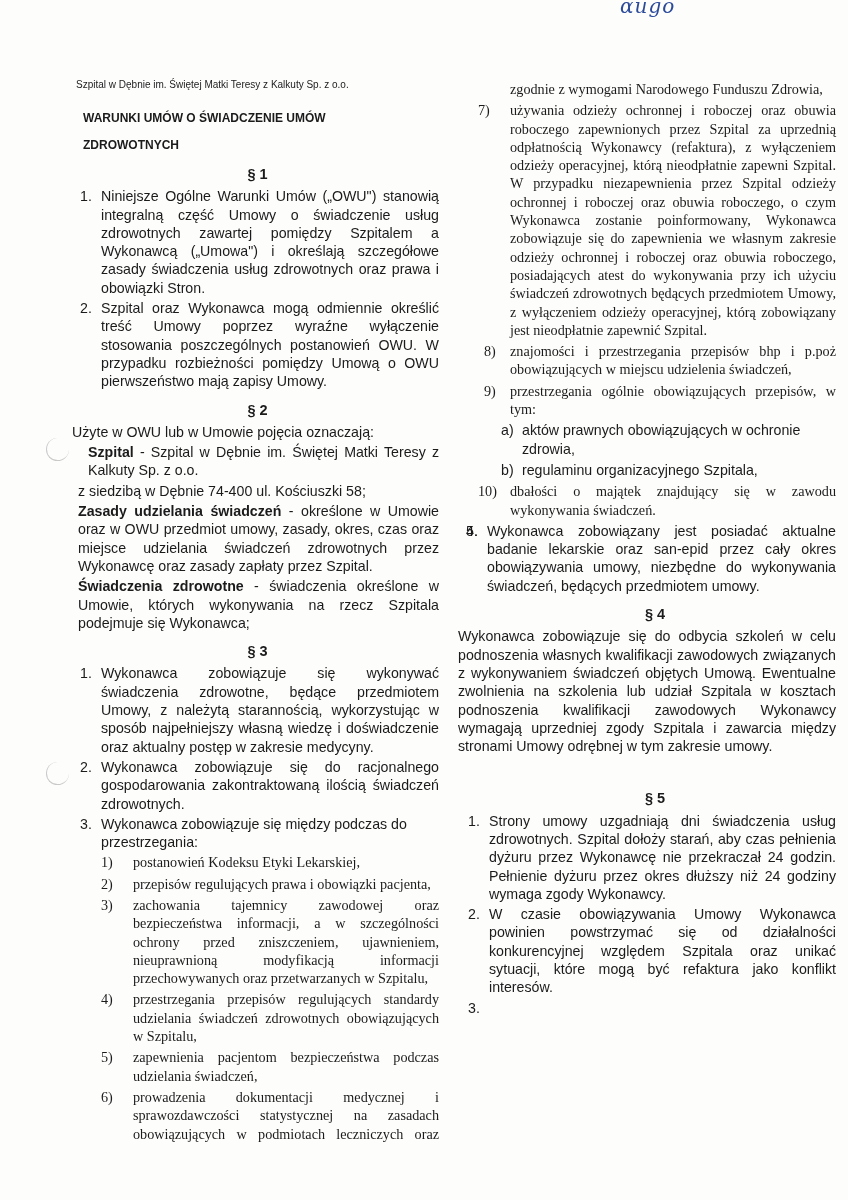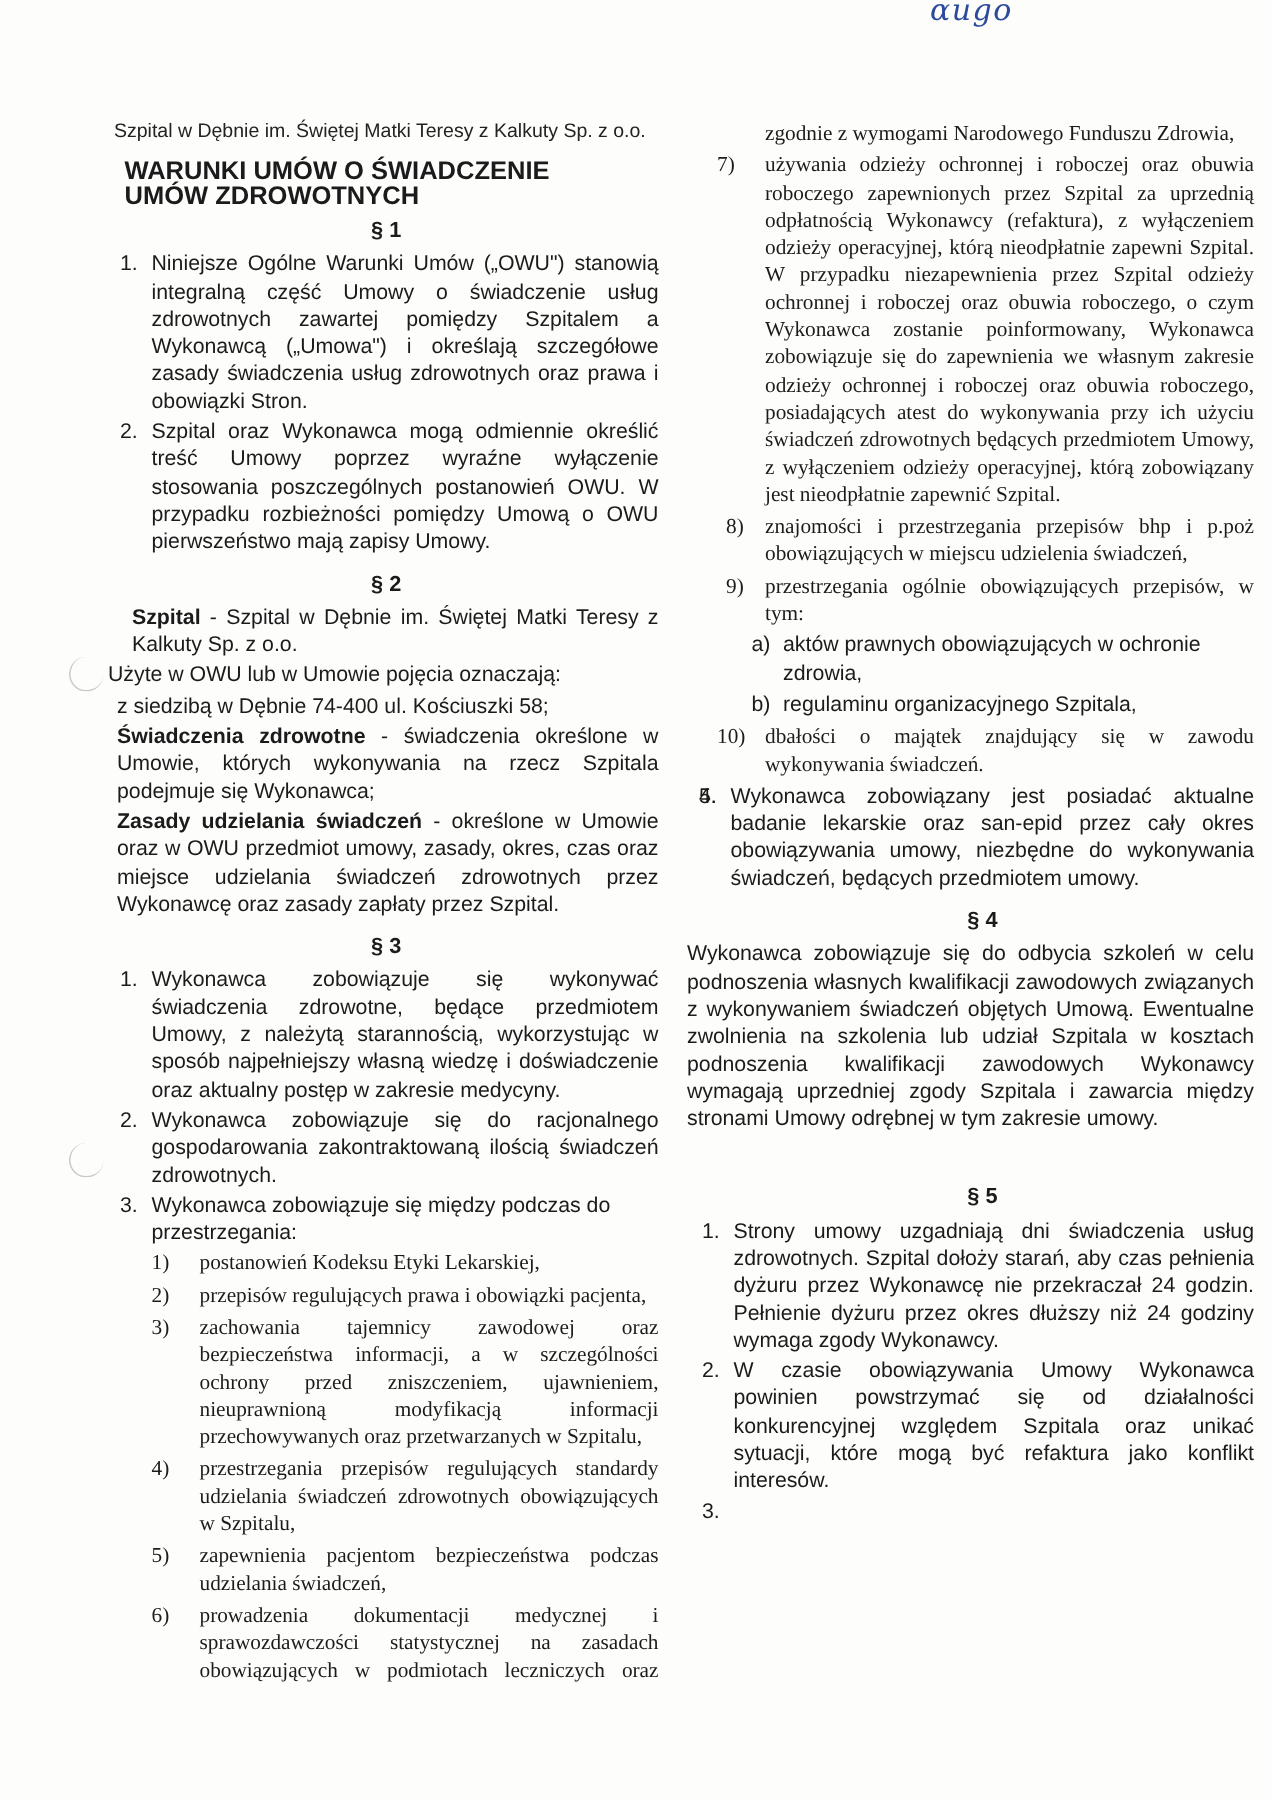--- a/index.html
+++ b/index.html
@@ -2,22 +2,22 @@
 <html><head>
 <meta charset="utf-8">
 <style>
   html, body { margin:0; padding:0; }
   body { width:848px; height:1200px; background:#fdfdfc; position:relative; overflow:hidden;
          font-family:"Liberation Sans", sans-serif; color:#1b1b1b; }
   .col { position:absolute; font-size:14.2px; line-height:18.3px; }
   #left { left:76px; top:105px; width:363px; }
   #right { left:474px; top:80px; width:362px; }
   .justify { text-align:justify; text-align-last:left; }
-  .hdr-small { position:absolute; left:76px; top:79px; font-size:13px; letter-spacing:0; color:#222; }
-  .title { font-weight:bold; font-size:17px; line-height:17px; margin:0 0 4px 7px; width:320px; }
+  .hdr-small { position:absolute; left:76px; top:79px; font-size:10px; letter-spacing:0; color:#222; }
+  .title { font-weight:bold; font-size:12px; line-height:27px; margin:0 0 4px 7px; width:320px; }
   .sec { text-align:center; font-weight:bold; font-size:14.5px; margin:6px 0 4px 0; }
   .item { position:relative; padding-left:25px; margin-bottom:2px; }
   .item .num { position:absolute; left:4px; top:0; }
   .sub { position:relative; padding-left:57px; margin-bottom:3px;font-family:Liberation Serif, serif; }
   .sub .num { position:absolute; left:25px; top:0; }
   .subsub { position:relative; padding-left:50px; margin-bottom:3px; }
   .subsub .num { position:absolute; left:27px; top:0; }
   .para { margin-bottom:2px; }
   .def { padding-left:12px; }
   .def2 { padding-left:2px; }
@@ -44,32 +44,32 @@
   <div class="item justify">
     <span class="num">1.</span>
     <span>Niniejsze Ogólne Warunki Umów („OWU") stanowią integralną część Umowy o świadczenie usług zdrowotnych zawartej pomiędzy Szpitalem a Wykonawcą („Umowa") i określają szczegółowe zasady świadczenia usług zdrowotnych oraz prawa i obowiązki Stron.</span>
   </div>
   <div class="item justify">
     <span class="num">2.</span>
     <span>Szpital oraz Wykonawca mogą odmiennie określić treść Umowy poprzez wyraźne wyłączenie stosowania poszczególnych postanowień OWU. W przypadku rozbieżności pomiędzy Umową o OWU pierwszeństwo mają zapisy Umowy.</span>
   </div>
 
   <div class="sec" style="margin-top:10px">§ 2</div>
+  <div class="para" style="margin-left:-4px">Użyte w OWU lub w Umowie pojęcia oznaczają:</div>
   <div class="para def justify">
     <b>Szpital</b><span> - Szpital w Dębnie im. Świętej Matki Teresy z Kalkuty Sp. z o.o.</span>
   </div>
-  <div class="para" style="margin-left:-4px">Użyte w OWU lub w Umowie pojęcia oznaczają:</div>
   <div class="para def2">
     <span>z siedzibą w Dębnie 74-400 ul. Kościuszki 58;</span>
   </div>
   <div class="para def2 justify">
-    <b>Świadczenia zdrowotne</b><span> - świadczenia określone w Umowie, których wykonywania na rzecz Szpitala podejmuje się Wykonawca;</span>
+    <b>Zasady udzielania świadczeń</b><span> - określone w Umowie oraz w OWU przedmiot umowy, zasady, okres, czas oraz miejsce udzielania świadczeń zdrowotnych przez Wykonawcę oraz zasady zapłaty przez Szpital.</span>
   </div>
   <div class="para def2 justify">
-    <b>Zasady udzielania świadczeń</b><span> - określone w Umowie oraz w OWU przedmiot umowy, zasady, okres, czas oraz miejsce udzielania świadczeń zdrowotnych przez Wykonawcę oraz zasady zapłaty przez Szpital.</span>
+    <b>Świadczenia zdrowotne</b><span> - świadczenia określone w Umowie, których wykonywania na rzecz Szpitala podejmuje się Wykonawca;</span>
   </div>
 
   <div class="sec" style="margin-top:10px">§ 3</div>
   <div class="item justify">
     <span class="num">1.</span>
     <span>Wykonawca zobowiązuje się wykonywać świadczenia zdrowotne, będące przedmiotem Umowy, z należytą starannością, wykorzystując w sposób najpełniejszy własną wiedzę i doświadczenie oraz aktualny postęp w zakresie medycyny.</span>
   </div>
   <div class="item justify">
     <span class="num">2.</span>
     <span>Wykonawca zobowiązuje się do racjonalnego gospodarowania zakontraktowaną ilością świadczeń zdrowotnych.</span>

